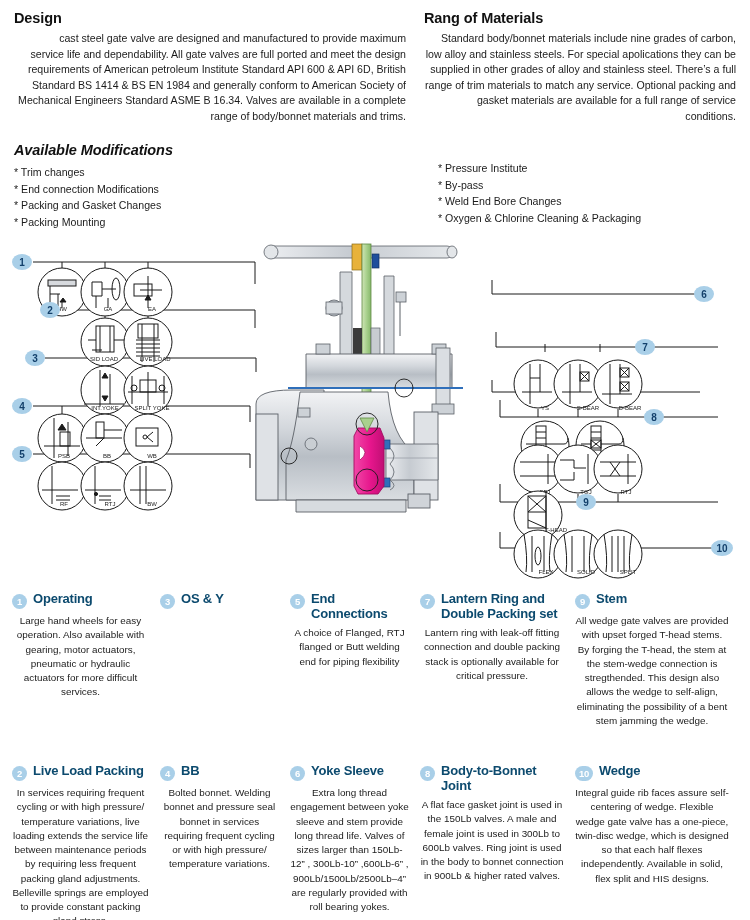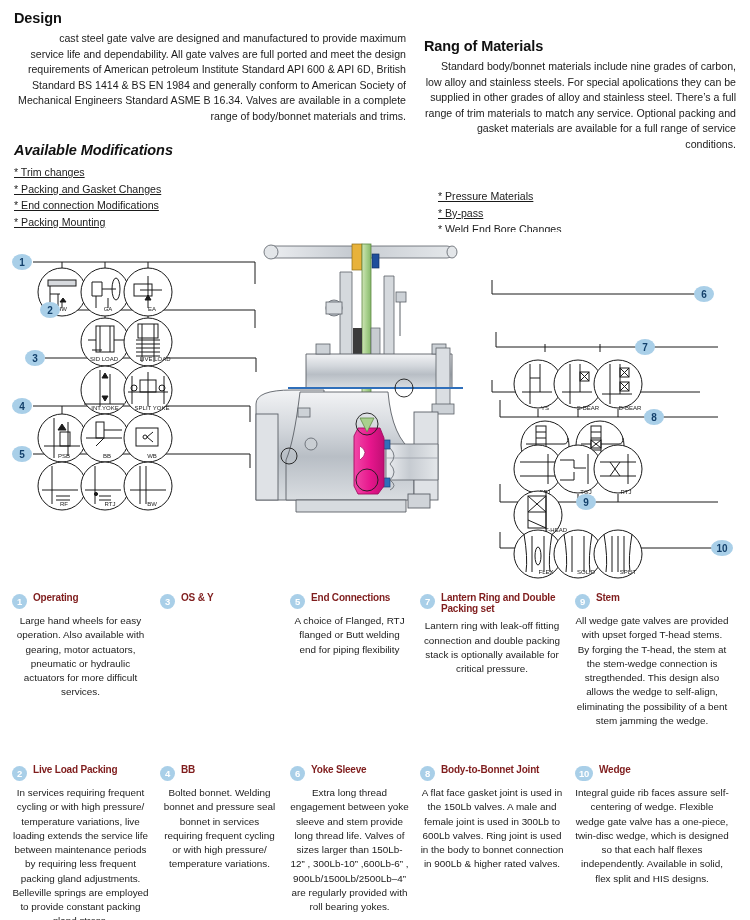--- a/index.html
+++ b/index.html
@@ -8,33 +8,33 @@
     background: #ffffff;
     font-family: "Liberation Sans", sans-serif;
     color: #1a1a1a;
     overflow: hidden;
   }
   .page { position: relative; width: 750px; height: 700px; }
 
   
   .top { display: flex; padding: 10px 14px 0 14px; gap: 18px; }
   .col-l { width: 402px; }
-  .col-r { width: 320px; margin-top: 28px; }
+  .col-r { width: 320px; }
   h2.sec-title {
     font-size: 14.5px; font-weight: bold; letter-spacing: -0.1px;
     margin-bottom: 5px; color: #111;
   }
   p.body-text {
     font-size: 10.6px; line-height: 1.47; text-align: right; color: #1b1b1b;
   }
   p.body-text .indent { display: inline-block; width: 32px; }
 
   .mods { margin-top: 18px; }
   .mods h2.sec-title { font-size: 14.5px; margin-bottom: 6px; font-style: italic; }
-  ul.star-list { list-style: none; text-decoration: underline; }
+  ul.star-list { list-style: none; }
   ul.star-list li {
     font-size: 10.6px; line-height: 1.55; color: #1b1b1b;
   }
   .col-r .mods-r { margin-top: 0; }
   .col-r ul.star-list { padding-left: 14px; }
 
   
   .diagram-wrap {
     position: absolute; left: 0; top: 232px; width: 750px; height: 348px;
     background: #ffffff;
@@ -58,56 +58,56 @@
   .badge {
     flex: 0 0 auto;
     width: 15px; height: 15px; border-radius: 50%;
     background: #a9cfe8; color: #ffffff;
     font-size: 9.5px; font-weight: bold;
     display: flex; align-items: center; justify-content: center;
     margin-top: 2px; letter-spacing: -0.3px;
   }
   .badge.wide { width: 18px; border-radius: 9px; }
   .desc-title {
-    font-size: 10px; font-weight: bold; line-height: 1.12; color: #7f1d1d;
+    font-size: 13px; font-weight: bold; line-height: 1.12; color: #0c4a6e;
     letter-spacing: -0.2px;
   }
   .desc-body {
     font-size: 9.9px; line-height: 1.44; color: #1b1b1b; text-align: center;
   }
 </style>
 </head>
 <body>
 
 <div class="page">
 
   <div class="top">
     <div class="col-l">
       <h2 class="sec-title">Design</h2>
       <p class="body-text"><span class="indent"></span><span>cast steel gate valve are designed and manufactured to provide maximum service life and dependability. All gate valves are full ported and meet the design requirements of American petroleum Institute Standard API 600 &amp; API 6D, British Standard BS 1414 &amp; BS EN 1984 and generally conform to American Society of Mechanical Engineers Standard ASME B 16.34. Valves are available in a complete range of body/bonnet materials and trims.</span></p>
 
       <div class="mods">
         <h2 class="sec-title">Available Modifications</h2>
         <ul class="star-list">
           <li>* Trim changes</li>
+          <li>* End connection Modifications</li>
           <li>* Packing and Gasket Changes</li>
-          <li>* End connection Modifications</li>
           <li>* Packing Mounting</li>
           <li>* Handwheel Extensions</li>
         </ul>
       </div>
     </div>
 
     <div class="col-r">
       <h2 class="sec-title">Rang of Materials</h2>
       <p class="body-text">Standard body/bonnet materials include nine grades of carbon, low alloy and stainless steels. For special apolications they can be supplied in other grades of alloy and stainless steel. There’s a full range of trim materials to match any service. Optional packing and gasket materials are available for a full range of service conditions.</p>
 
       <div class="mods mods-r" style="margin-top:36px">
         <ul class="star-list">
-          <li>* Pressure Materials</li>
+          <li>* Pressure Institute</li>
           <li>* By-pass</li>
           <li>* Weld End Bore Changes</li>
           <li>* Oxygen &amp; Chlorine Cleaning &amp; Packaging</li>
         </ul>
       </div>
     </div>
   </div>
 
   <div class="diagram-wrap">
     <svg width="750" height="348" viewBox="0 0 750 348" xmlns="http://www.w3.org/2000/svg">

